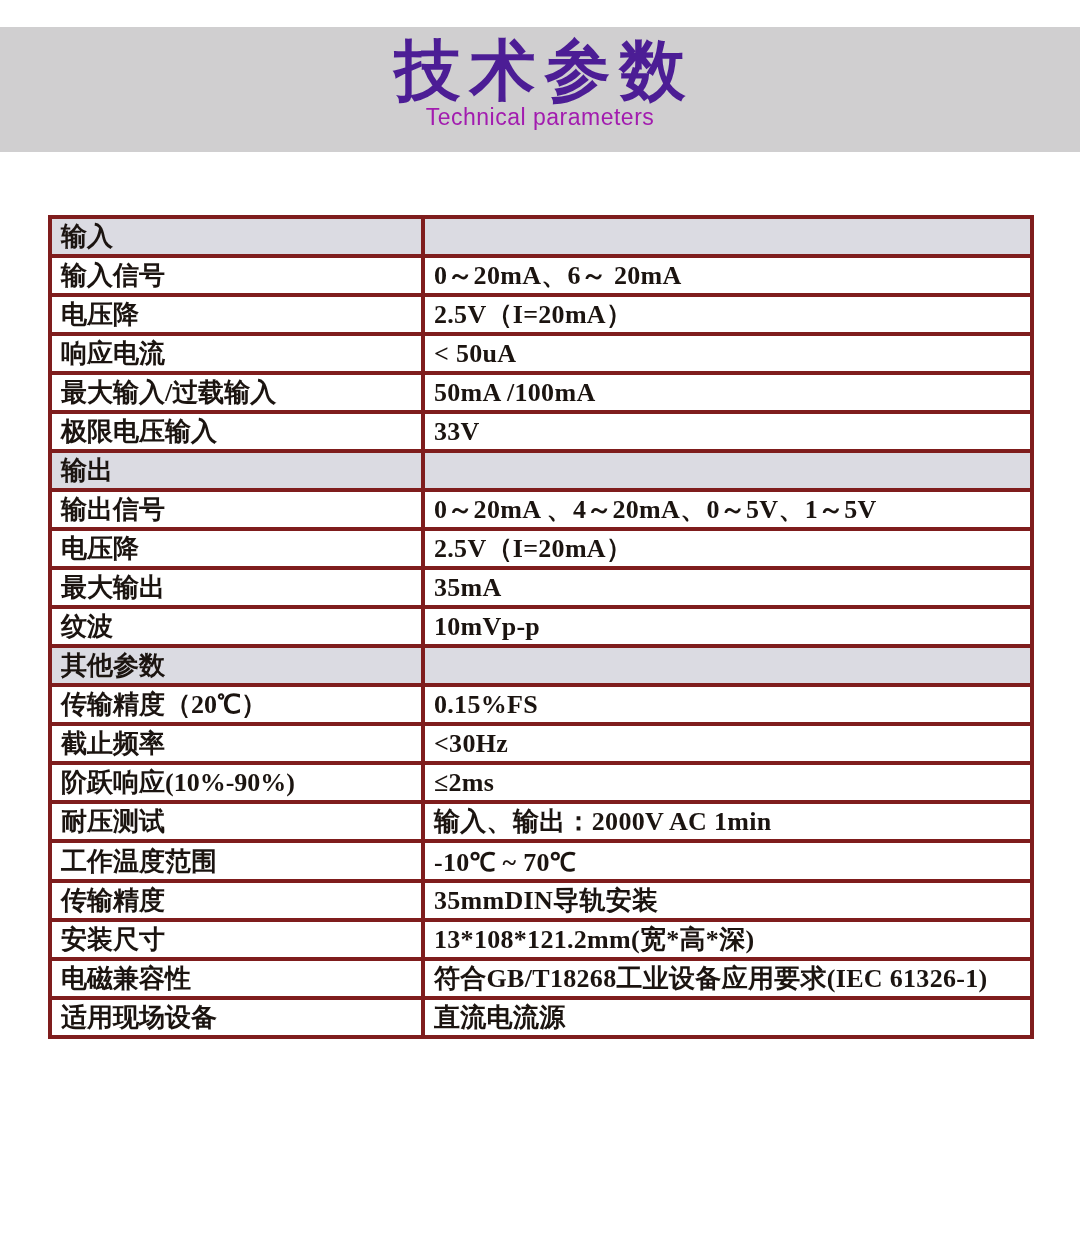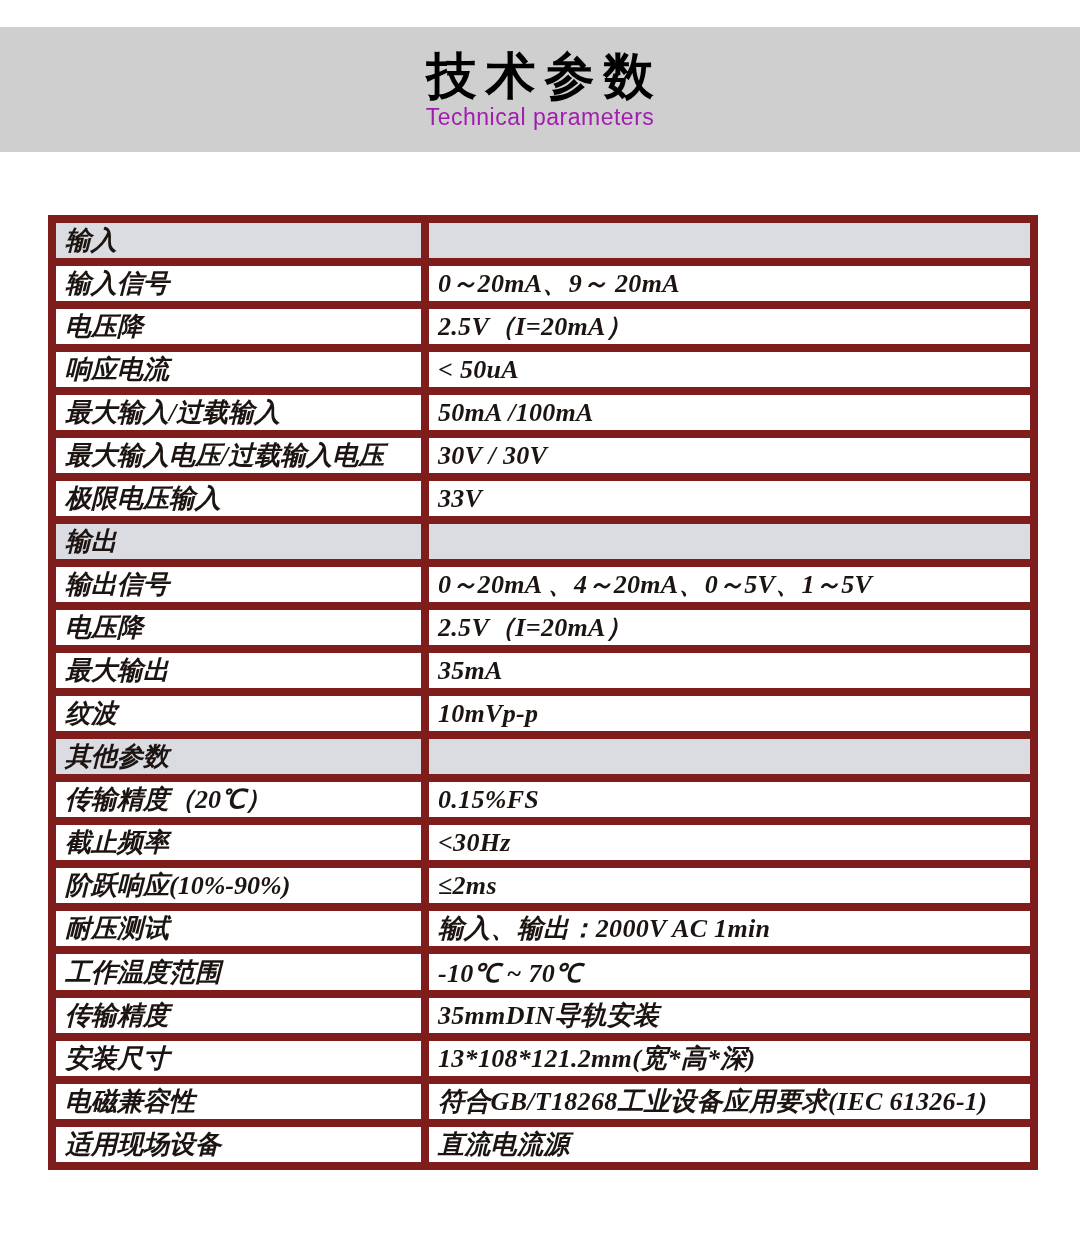--- a/index.html
+++ b/index.html
@@ -22,27 +22,27 @@
     left: 0;
     width: 1080px;
     height: 125px;
     background: #d0cfd0;
     display: flex;
     flex-direction: column;
     align-items: center;
     justify-content: center;
   }
   .banner .title {
-    font-family: Liberation Sans, sans-serif;
+    font-family: Liberation Mono, monospace;
     font-weight: 900;
-    font-size: 50px;
+    font-size: 66px;
     line-height: 54px;
     letter-spacing: 9px;
     text-indent: 9px; 
-    color: #000000;
+    color: #4c1d95;
   }
   .banner .subtitle {
     font-family: "Liberation Sans", sans-serif;
     font-weight: 500;
     font-size: 23px;
     line-height: 26px;
     letter-spacing: 0.5px;
     color: #a21caf;
     margin-top: 1px;
   }
@@ -57,26 +57,25 @@
     table-layout: fixed;
     font-family: "Liberation Serif", serif;
     font-weight: bold;
     font-size: 26px;
     color: #1b1410;
     border: 3px solid #241c18;
   }
   table.spec-table col.c1 { width: 373px; }
   table.spec-table col.c2 { width: 609px; }
   table.spec-table td {
-    border: 8px solid #7f1d1d;
+    border: 4px solid #7f1d1d;
     padding: 0 9px;
     vertical-align: middle;
     overflow: hidden;
     white-space: nowrap;
-    font-style: italic;
   }
   table.spec-table tr.data  { height: 34px; }
   table.spec-table tr.section { height: 30px; }
   table.spec-table tr.section td {
     background: #dbdbe2;
     font-size: 26px;
   }
   table.spec-table td.value-cell { letter-spacing: 0.3px; }
 </style>
 </head>
@@ -92,37 +91,33 @@
     <col class="c1">
     <col class="c2">
   </colgroup>
   <tbody id="spec-body">
       <tr class="section">
         <td class="name-cell">输入</td>
         <td class="value-cell"></td>
       </tr>
       <tr class="data">
         <td class="name-cell">输入信号</td>
-        <td class="value-cell">0～20mA、9～ 20mA</td>
+        <td class="value-cell">0～20mA、6～ 20mA</td>
       </tr>
       <tr class="data">
         <td class="name-cell">电压降</td>
         <td class="value-cell">2.5V（I=20mA）</td>
       </tr>
       <tr class="data">
         <td class="name-cell">响应电流</td>
         <td class="value-cell">&lt; 50uA</td>
       </tr>
       <tr class="data">
         <td class="name-cell">最大输入/过载输入</td>
         <td class="value-cell">50mA /100mA</td>
-      </tr>
-      <tr class="data">
-        <td class="name-cell">最大输入电压/过载输入电压</td>
-        <td class="value-cell">30V / 30V</td>
       </tr>
       <tr class="data">
         <td class="name-cell">极限电压输入</td>
         <td class="value-cell">33V</td>
       </tr>
       <tr class="section">
         <td class="name-cell">输出</td>
         <td class="value-cell"></td>
       </tr>
       <tr class="data">

